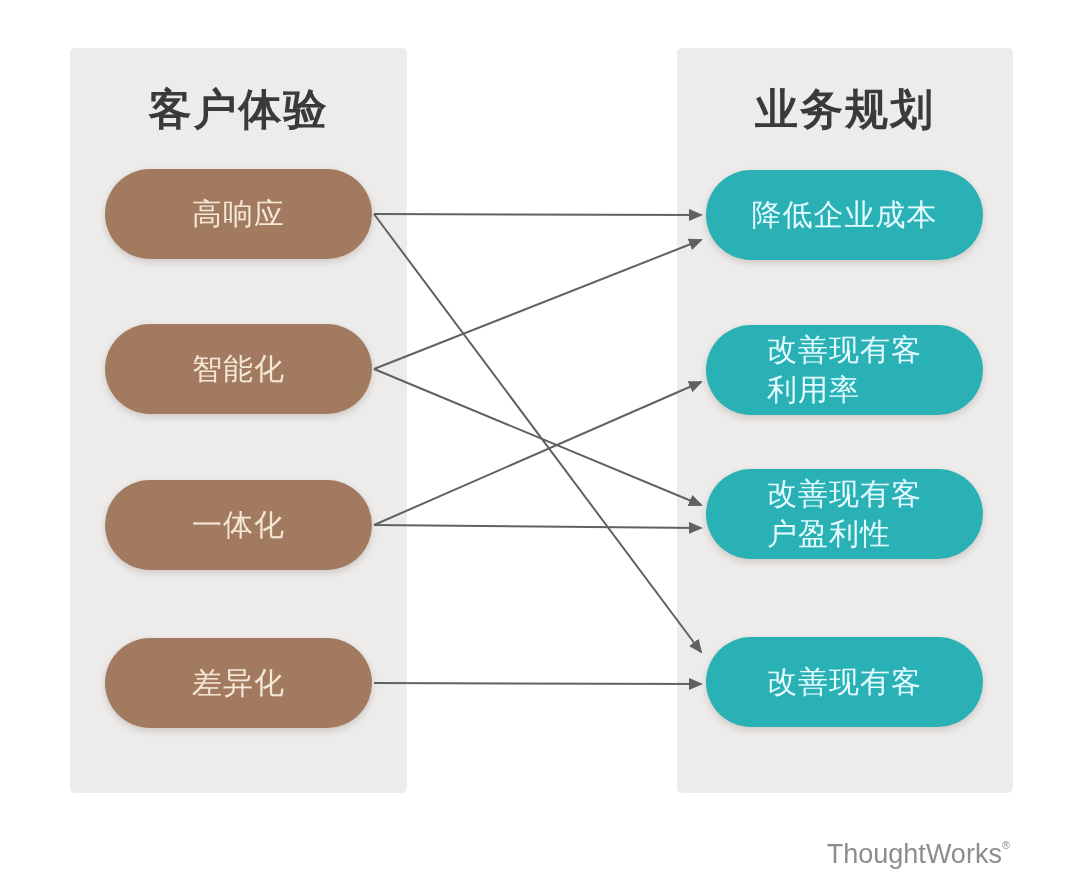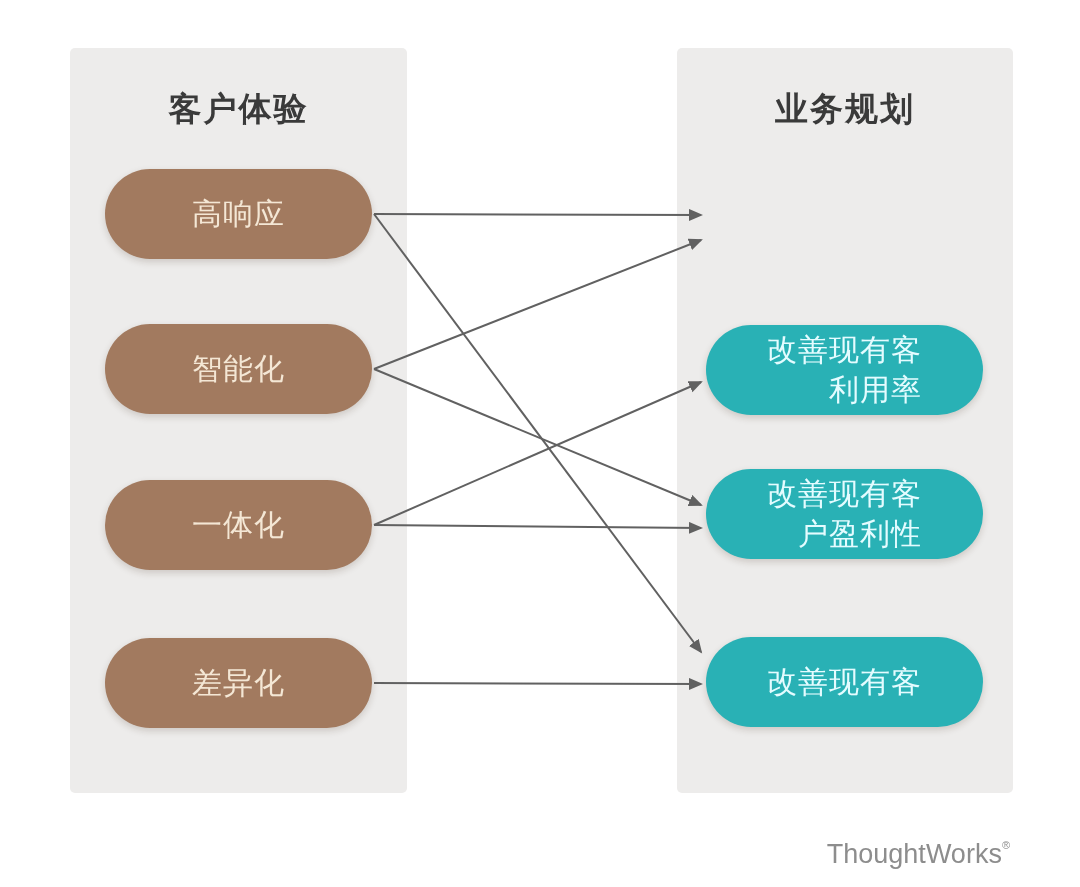--- a/index.html
+++ b/index.html
@@ -19,35 +19,35 @@
     border-radius: 5px;
   }
   .panel.left  { left: 70px;  width: 337px; }
   .panel.right { left: 677px; width: 336px; }
   .col-title {
     position: absolute;
     top: 88px;
     height: 42px;
     line-height: 42px;
     text-align: center;
-    font-size: 33px;
+    font-size: 43px;
     font-weight: bold;
     letter-spacing: 2px;
     color: var(--title, #3a3a3a);
   }
   .col-title.left  { left: 70px;  width: 337px; }
   .col-title.right { left: 677px; width: 336px; text-align: center; }
   .pill {
     position: absolute;
     height: 90px;
     border-radius: 45px;
     display: flex;
     align-items: center;
     justify-content: center;
-    text-align: right;
+    text-align: left;
     white-space: pre-line;
     font-size: 30px;
     line-height: 1.32;
     letter-spacing: 1px;
     box-shadow: 0 3px 7px rgba(60,40,20,0.18);
   }
   .pill.left {
     left: 105px;
     width: 267px;
     background: var(--brown, #a27a5f);
@@ -102,20 +102,21 @@
       <line x1="374" y1="525" x2="701" y2="382" stroke="#616161" stroke-width="2" marker-end="url(#ah)"></line>
       <line x1="374" y1="525" x2="701" y2="528" stroke="#616161" stroke-width="2" marker-end="url(#ah)"></line>
       <line x1="374" y1="683" x2="701" y2="684" stroke="#616161" stroke-width="2" marker-end="url(#ah)"></line>
     </svg>
 
   <div class="pill left" style="top:169px">高响应</div>
   <div class="pill left" style="top:324px">智能化</div>
   <div class="pill left" style="top:480px">一体化</div>
   <div class="pill left" style="top:638px">差异化</div>
 
+  <div class="pill right" style="top:170px">降低企业成本</div>
   <div class="pill right" style="top:325px">改善现有客
 利用率</div>
   <div class="pill right" style="top:469px">改善现有客
 户盈利性</div>
   <div class="pill right" style="top:637px">改善现有客</div>
 
   <div id="logo">
     <span class="bold">Thought</span><span>Works</span><sup>®</sup>
   </div>
 

